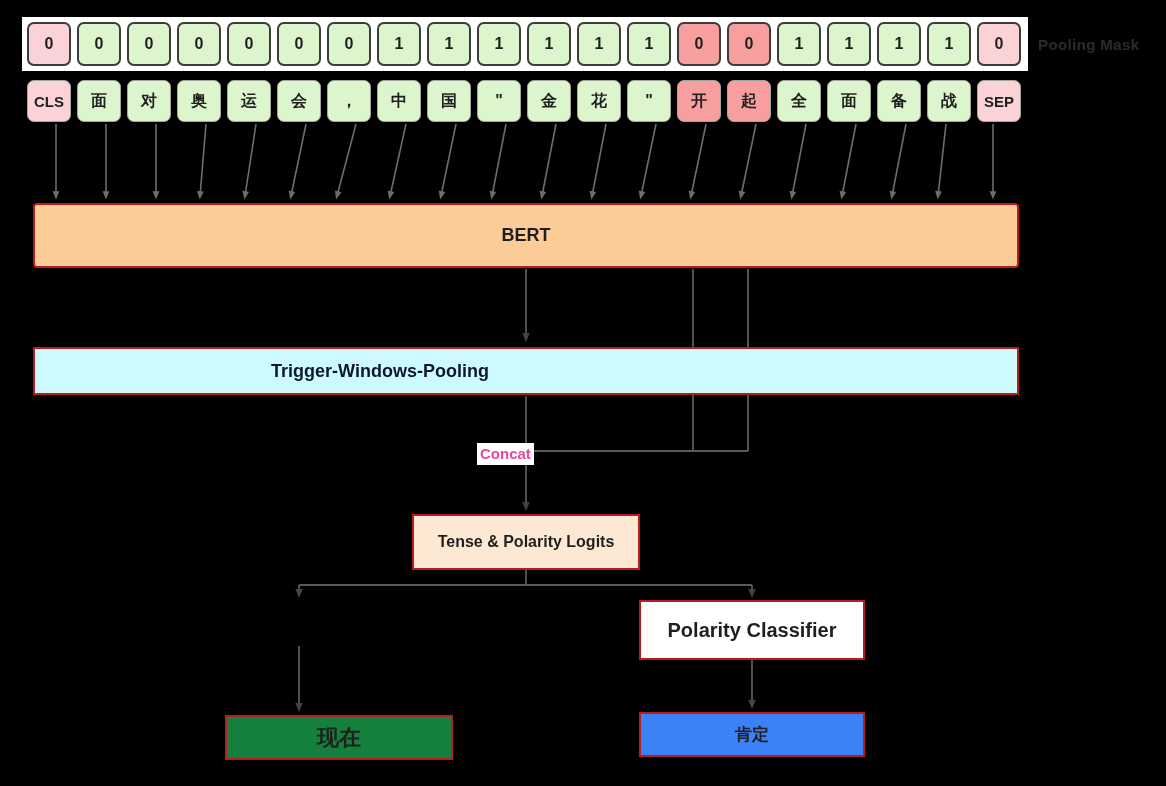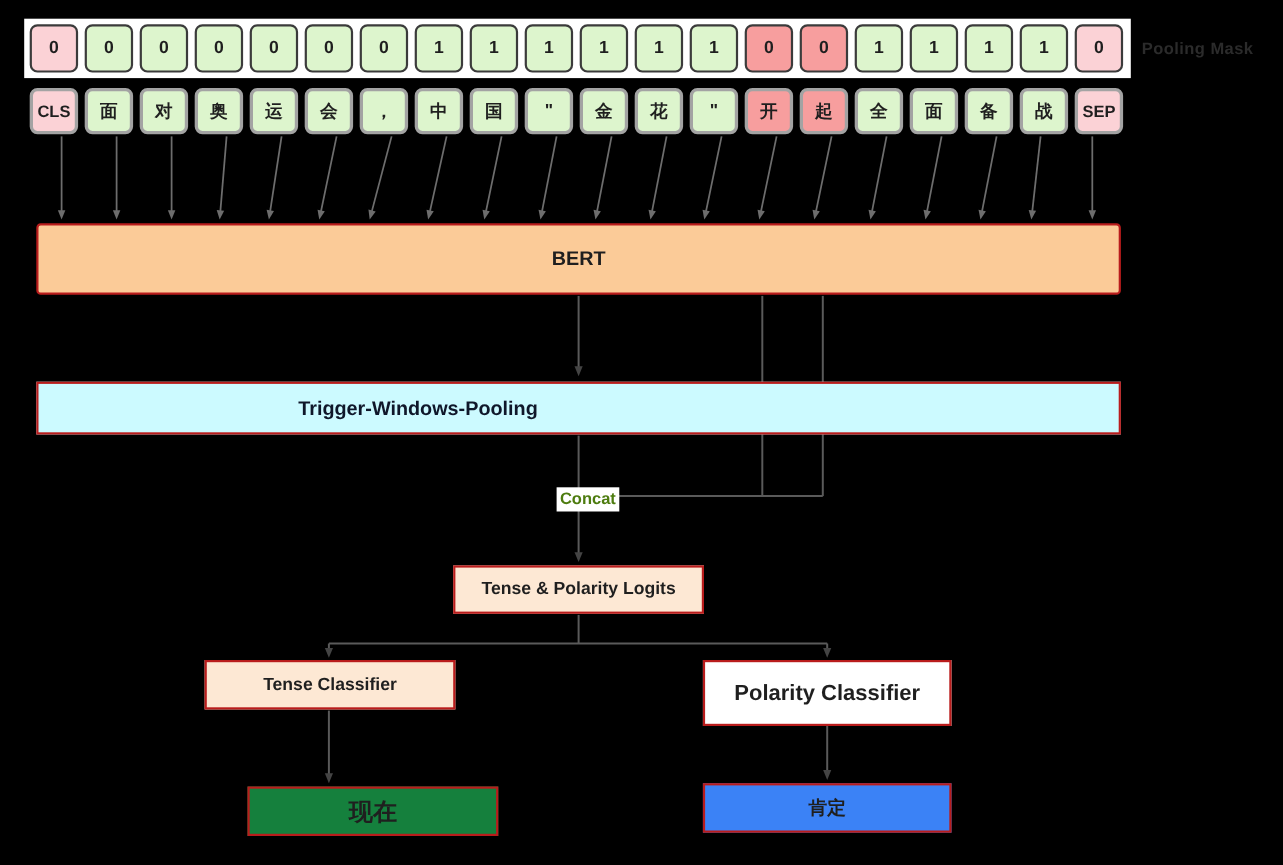--- a/index.html
+++ b/index.html
@@ -72,21 +72,21 @@
     left: 27px;
     top: 80px;
     width: 1000px;
     height: 42px;
     display: flex;
     align-items: center;
   }
   .token-cell {
     width: 44px;
     height: 42px;
-    border: 3px solid #a3a3a3;
+    border: 1px solid #a3a3a3;
     border-radius: 7px;
     box-sizing: border-box;
     display: flex;
     align-items: center;
     justify-content: center;
     font-size: 16px;
     font-weight: 700;
     color: #1f1f1f;
     margin-right: 6px;
     flex: 0 0 auto;
@@ -122,21 +122,21 @@
   }
   #pooling-label {
     position: absolute;
     left: 0; top: 0;
     width: 690px; height: 44px;
     display: flex; align-items: center; justify-content: center;
     font-size: 18px; font-weight: 700; color: #0f172a;
   }
   #logits-node {
     left: 412px; top: 514px;
-    width: 228px; height: 44px;
+    width: 228px; height: 56px;
     background: #fde8d4;
     font-size: 16px;
   }
   #tense-classifier-node {
     left: 186px; top: 600px;
     width: 228px; height: 45px;
     background: #fde8d4;
     font-size: 16px;
   }
   #polarity-classifier-node {
@@ -154,24 +154,24 @@
   }
   #polarity-output-node {
     left: 639px; top: 712px;
     width: 226px; height: 45px;
     background: #3b82f6;
     font-size: 17px;
   }
 
   #concat-label {
     position: absolute;
-    left: 506px;
+    left: 477px;
     top: 443px;
     background: #ffffff;
-    color: #4d7c0f;
+    color: #ec4899;
     font-size: 15px;
     font-weight: 700;
     padding: 1px 3px;
     line-height: 1.35;
   }
 
   svg.edges {
     position: absolute;
     left: 0; top: 0;
     width: 1166px; height: 786px;
@@ -297,19 +297,18 @@
   <div class="node" id="bert-node">BERT</div>
 
   <div class="node" id="pooling-node">
     <div id="pooling-label">Trigger-Windows-Pooling</div>
   </div>
 
   <div id="concat-label">Concat</div>
 
   <div class="node" id="logits-node">Tense &amp; Polarity Logits</div>
 
-  <div class="node" id="tense-classifier-node">Tense Classifier</div>
   <div class="node" id="polarity-classifier-node">Polarity Classifier</div>
 
   <div class="node" id="tense-output-node">现在</div>
   <div class="node" id="polarity-output-node">肯定</div>
 
 </div>
 
 </body></html>

